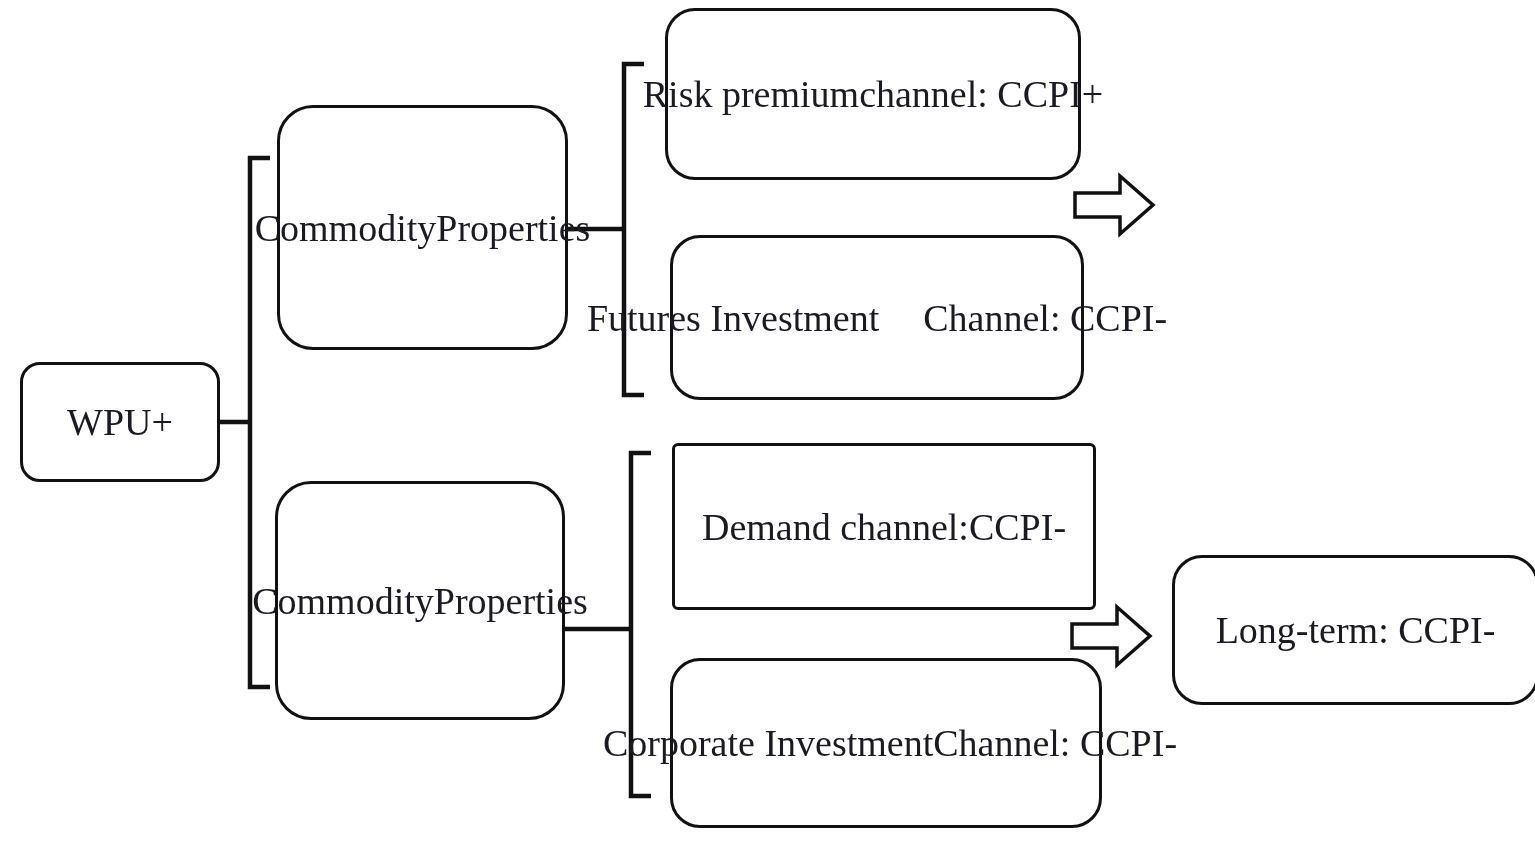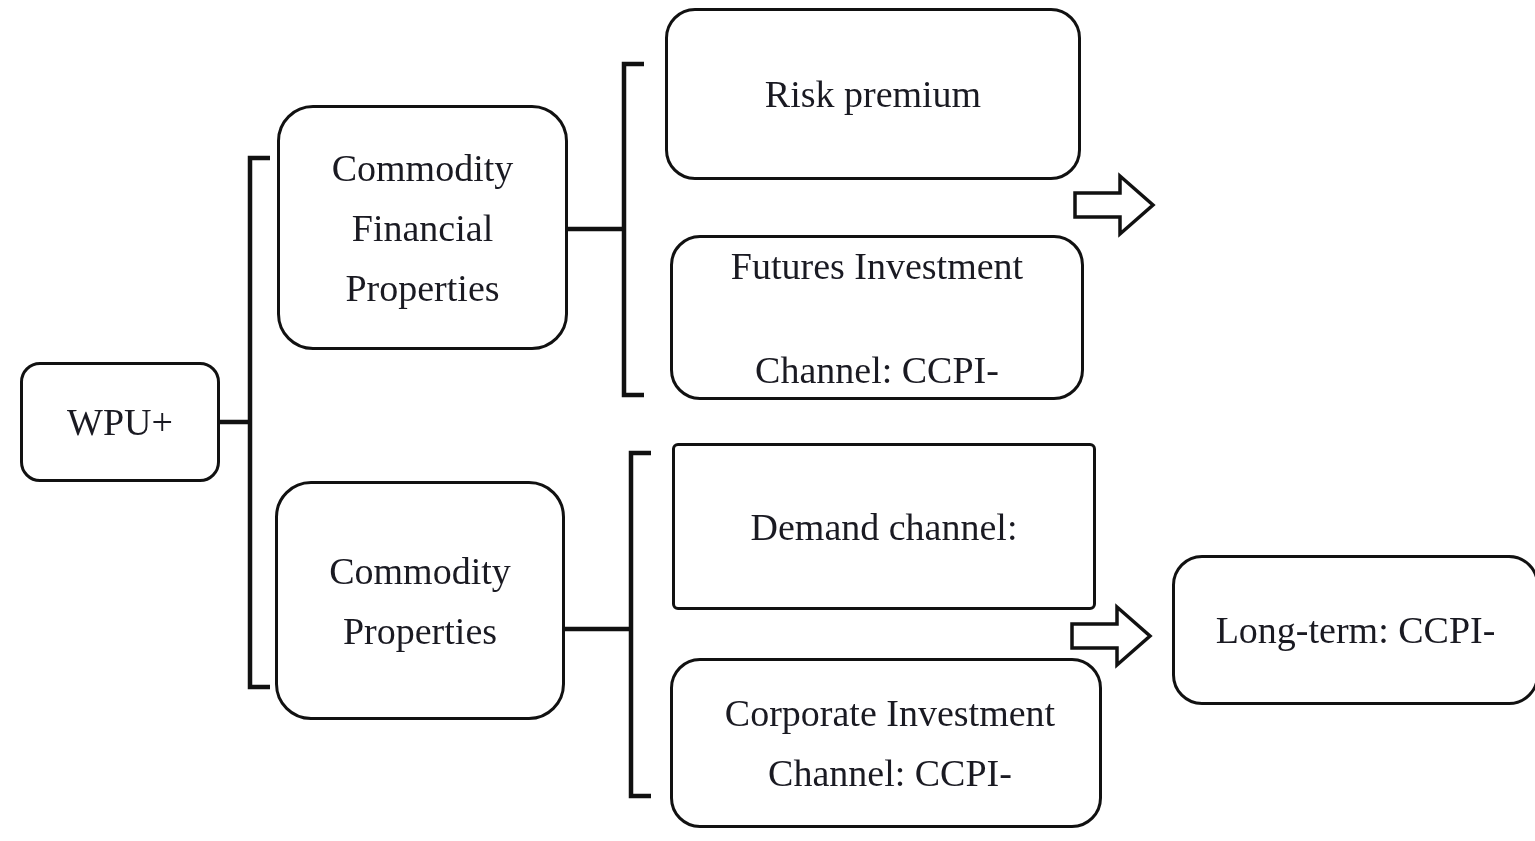--- a/index.html
+++ b/index.html
@@ -20,21 +20,21 @@
     position: absolute;
     left: 0;
     top: 0;
     width: 1535px;
     height: 841px;
   }
   .node {
     position: absolute;
     box-sizing: border-box;
     display: flex;
-    flex-direction: column;
+    flex-direction: row;
     justify-content: center;
     align-items: center;
     border: 3px solid #111111;
     border-radius: 32px;
     background: #ffffff;
     text-align: center;
     font-size: 38px;
     line-height: 60px;
     white-space: nowrap;
   }
@@ -75,40 +75,41 @@
 
     <polygon points="1072,624 1117,624 1117,607 1150,636 1117,665 1117,648 1072,648" fill="#ffffff" stroke="#111111" stroke-width="3.5" stroke-linejoin="miter"></polygon>
   </svg>
 
   <div class="node node-wpu">
     <span class="line">WPU+</span>
   </div>
 
   <div class="node node-cfp">
     <span class="line">Commodity</span>
-    <span class="line">Financial</span>
     <span class="line">Properties</span>
   </div>
 
   <div class="node node-risk">
     <span class="line">Risk premium</span>
+    <span class="line">channel: CCPI+</span>
   </div>
   <div class="node node-futures">
     <span class="line">Futures Investment</span>
     <span class="line">Channel: CCPI-</span>
   </div>
 
 
   <div class="node node-cp">
     <span class="line">Commodity</span>
     <span class="line">Properties</span>
   </div>
 
   <div class="node node-demand">
     <span class="line">Demand channel:</span>
+    <span class="line">CCPI-</span>
   </div>
   <div class="node node-corporate">
     <span class="line">Corporate Investment</span>
     <span class="line">Channel: CCPI-</span>
   </div>
 
   <div class="node node-long-term">
     <span class="line">Long-term: CCPI-</span>
   </div>
 

